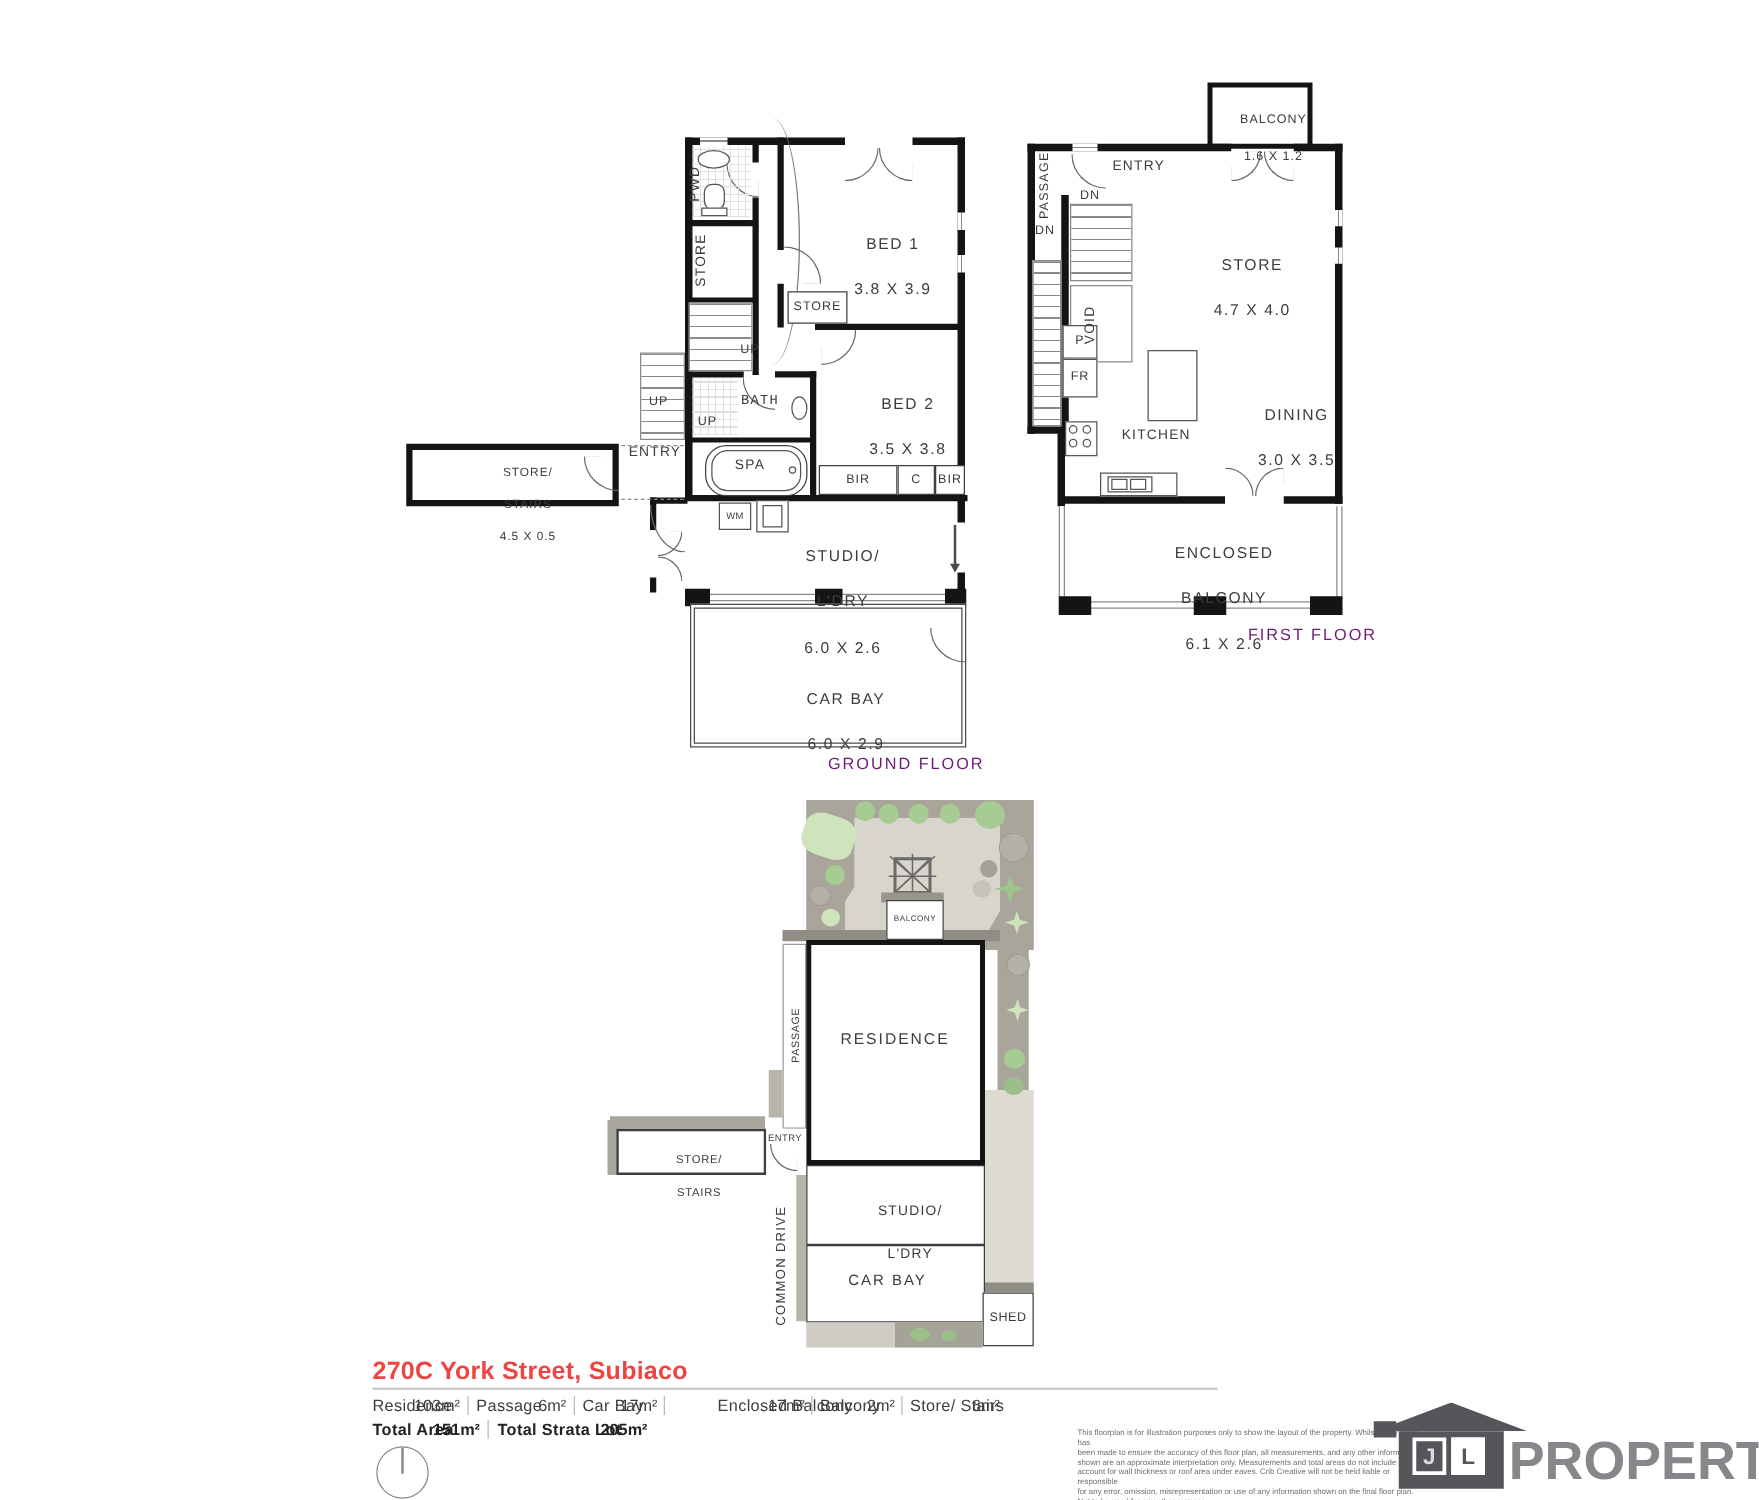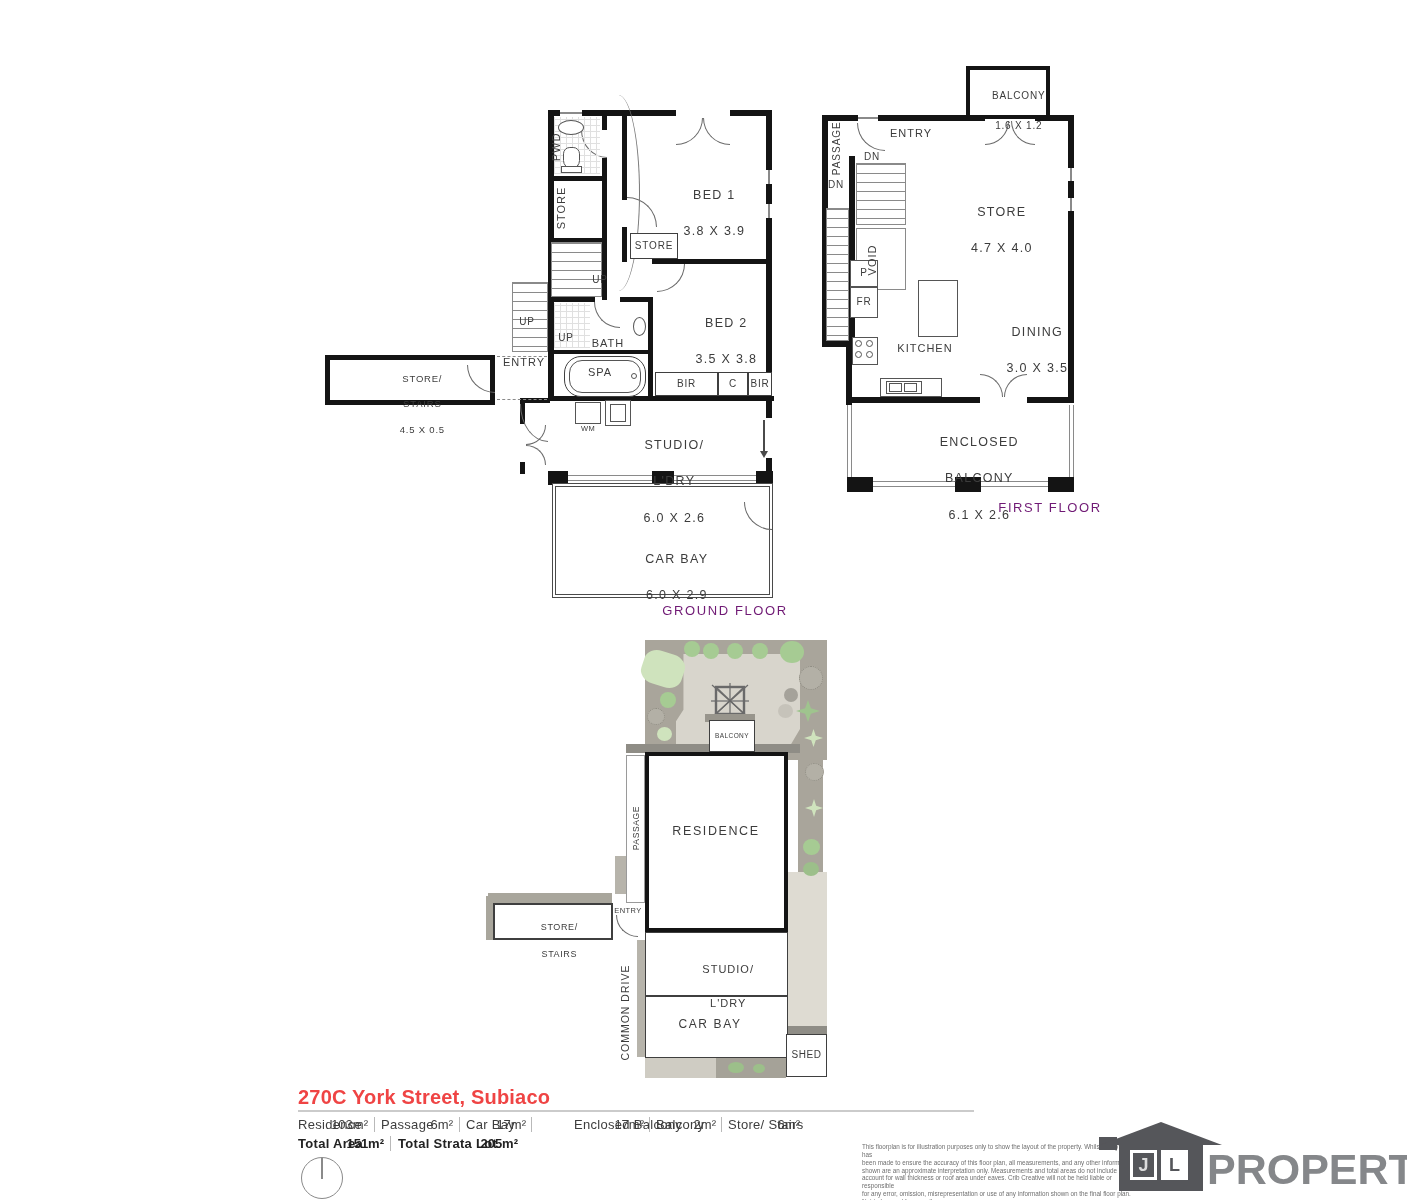--- a/index.html
+++ b/index.html
@@ -3,21 +3,21 @@
 <meta charset="utf-8">
 <style>
   html,body{margin:0;padding:0;background:#fff;}
   .canvas{position:relative;width:1407px;height:1200px;background:#fff;overflow:hidden;
           font-family:"Liberation Sans",sans-serif;}
   .abs{position:absolute;}
   .wall{position:absolute;background:#141414;}
   .lbl{position:absolute;font-size:12.5px;letter-spacing:1.3px;color:#3c3c3c;text-align:center;line-height:1.45;white-space:pre;}
   .lbl.md{font-size:11px;letter-spacing:1px;}
   .lbl.sm{font-size:10px;letter-spacing:.8px;}
-  .lbl.xs{font-size:7.5px;letter-spacing:.4px;margin-top:16px;}
+  .lbl.xs{font-size:7.5px;letter-spacing:.4px;}
   .lbl.cap{font-size:13px;letter-spacing:1.6px;color:#701a75;}
   .vrot{transform:rotate(-90deg);}
   .box{position:absolute;border:1.5px solid #3f3f3f;background:#fff;box-sizing:border-box;}
   .thin{position:absolute;border:1px solid #555;background:#fff;box-sizing:border-box;}
   .treads{position:absolute;border:1px solid #8a8a8a;background-color:#fff;box-sizing:border-box;
           background-image:repeating-linear-gradient(to bottom,#8a8a8a 0 1px,transparent 1px 9px);}
   .hatch{position:absolute;background-image:
           repeating-linear-gradient(0deg,#e0e0e0 0 1px,transparent 1px 6px),
           repeating-linear-gradient(90deg,#e0e0e0 0 1px,transparent 1px 6px);}
   .arc{position:absolute;box-sizing:border-box;}
@@ -124,21 +124,21 @@
     <div class="box" style="left:748px;top:372px;width:24px;height:24px;"></div>
 
     <div class="abs" style="left:552px;top:483px;width:221px;height:115px;border:1.2px solid #4a4a4a;outline:1px solid #4a4a4a;outline-offset:-4px;box-sizing:border-box;background:#fff;"></div>
     <div class="arc arc-tr" style="left:744px;top:502px;width:28px;height:28px;"></div>
 
     <div class="lbl md vrot" style="left:517px;top:139px;width:80px;">PWD</div>
     <div class="lbl md vrot" style="left:522px;top:200px;width:80px;">STORE</div>
     <div class="lbl sm" style="left:585px;top:273px;width:30px;">UP</div>
     <div class="lbl sm" style="left:512px;top:315px;width:30px;">UP</div>
     <div class="lbl sm" style="left:551px;top:331px;width:30px;">UP</div>
-    <div class="lbl md" style="left:586px;top:336px;width:44px;">BATH</div>
+    <div class="lbl md" style="left:586px;top:314px;width:44px;font-family:Liberation Mono, monospace;">BATH</div>
     <div class="lbl md" style="left:578px;top:365px;width:44px;">SPA</div>
     <div class="lbl md" style="left:498px;top:355px;width:52px;">ENTRY</div>
     <div class="lbl" style="left:352px;top:360px;width:120px;font-size:9.5px;letter-spacing:.8px;line-height:1.35;">
       <span>STORE/</span><br>
       <span>STAIRS</span><br>
       <span>4.5 X 0.5</span>
     </div>
     <div class="lbl" style="left:640px;top:168px;width:120px;">
       <span>BED 1</span><br>
       <span>3.8 X 3.9</span>

